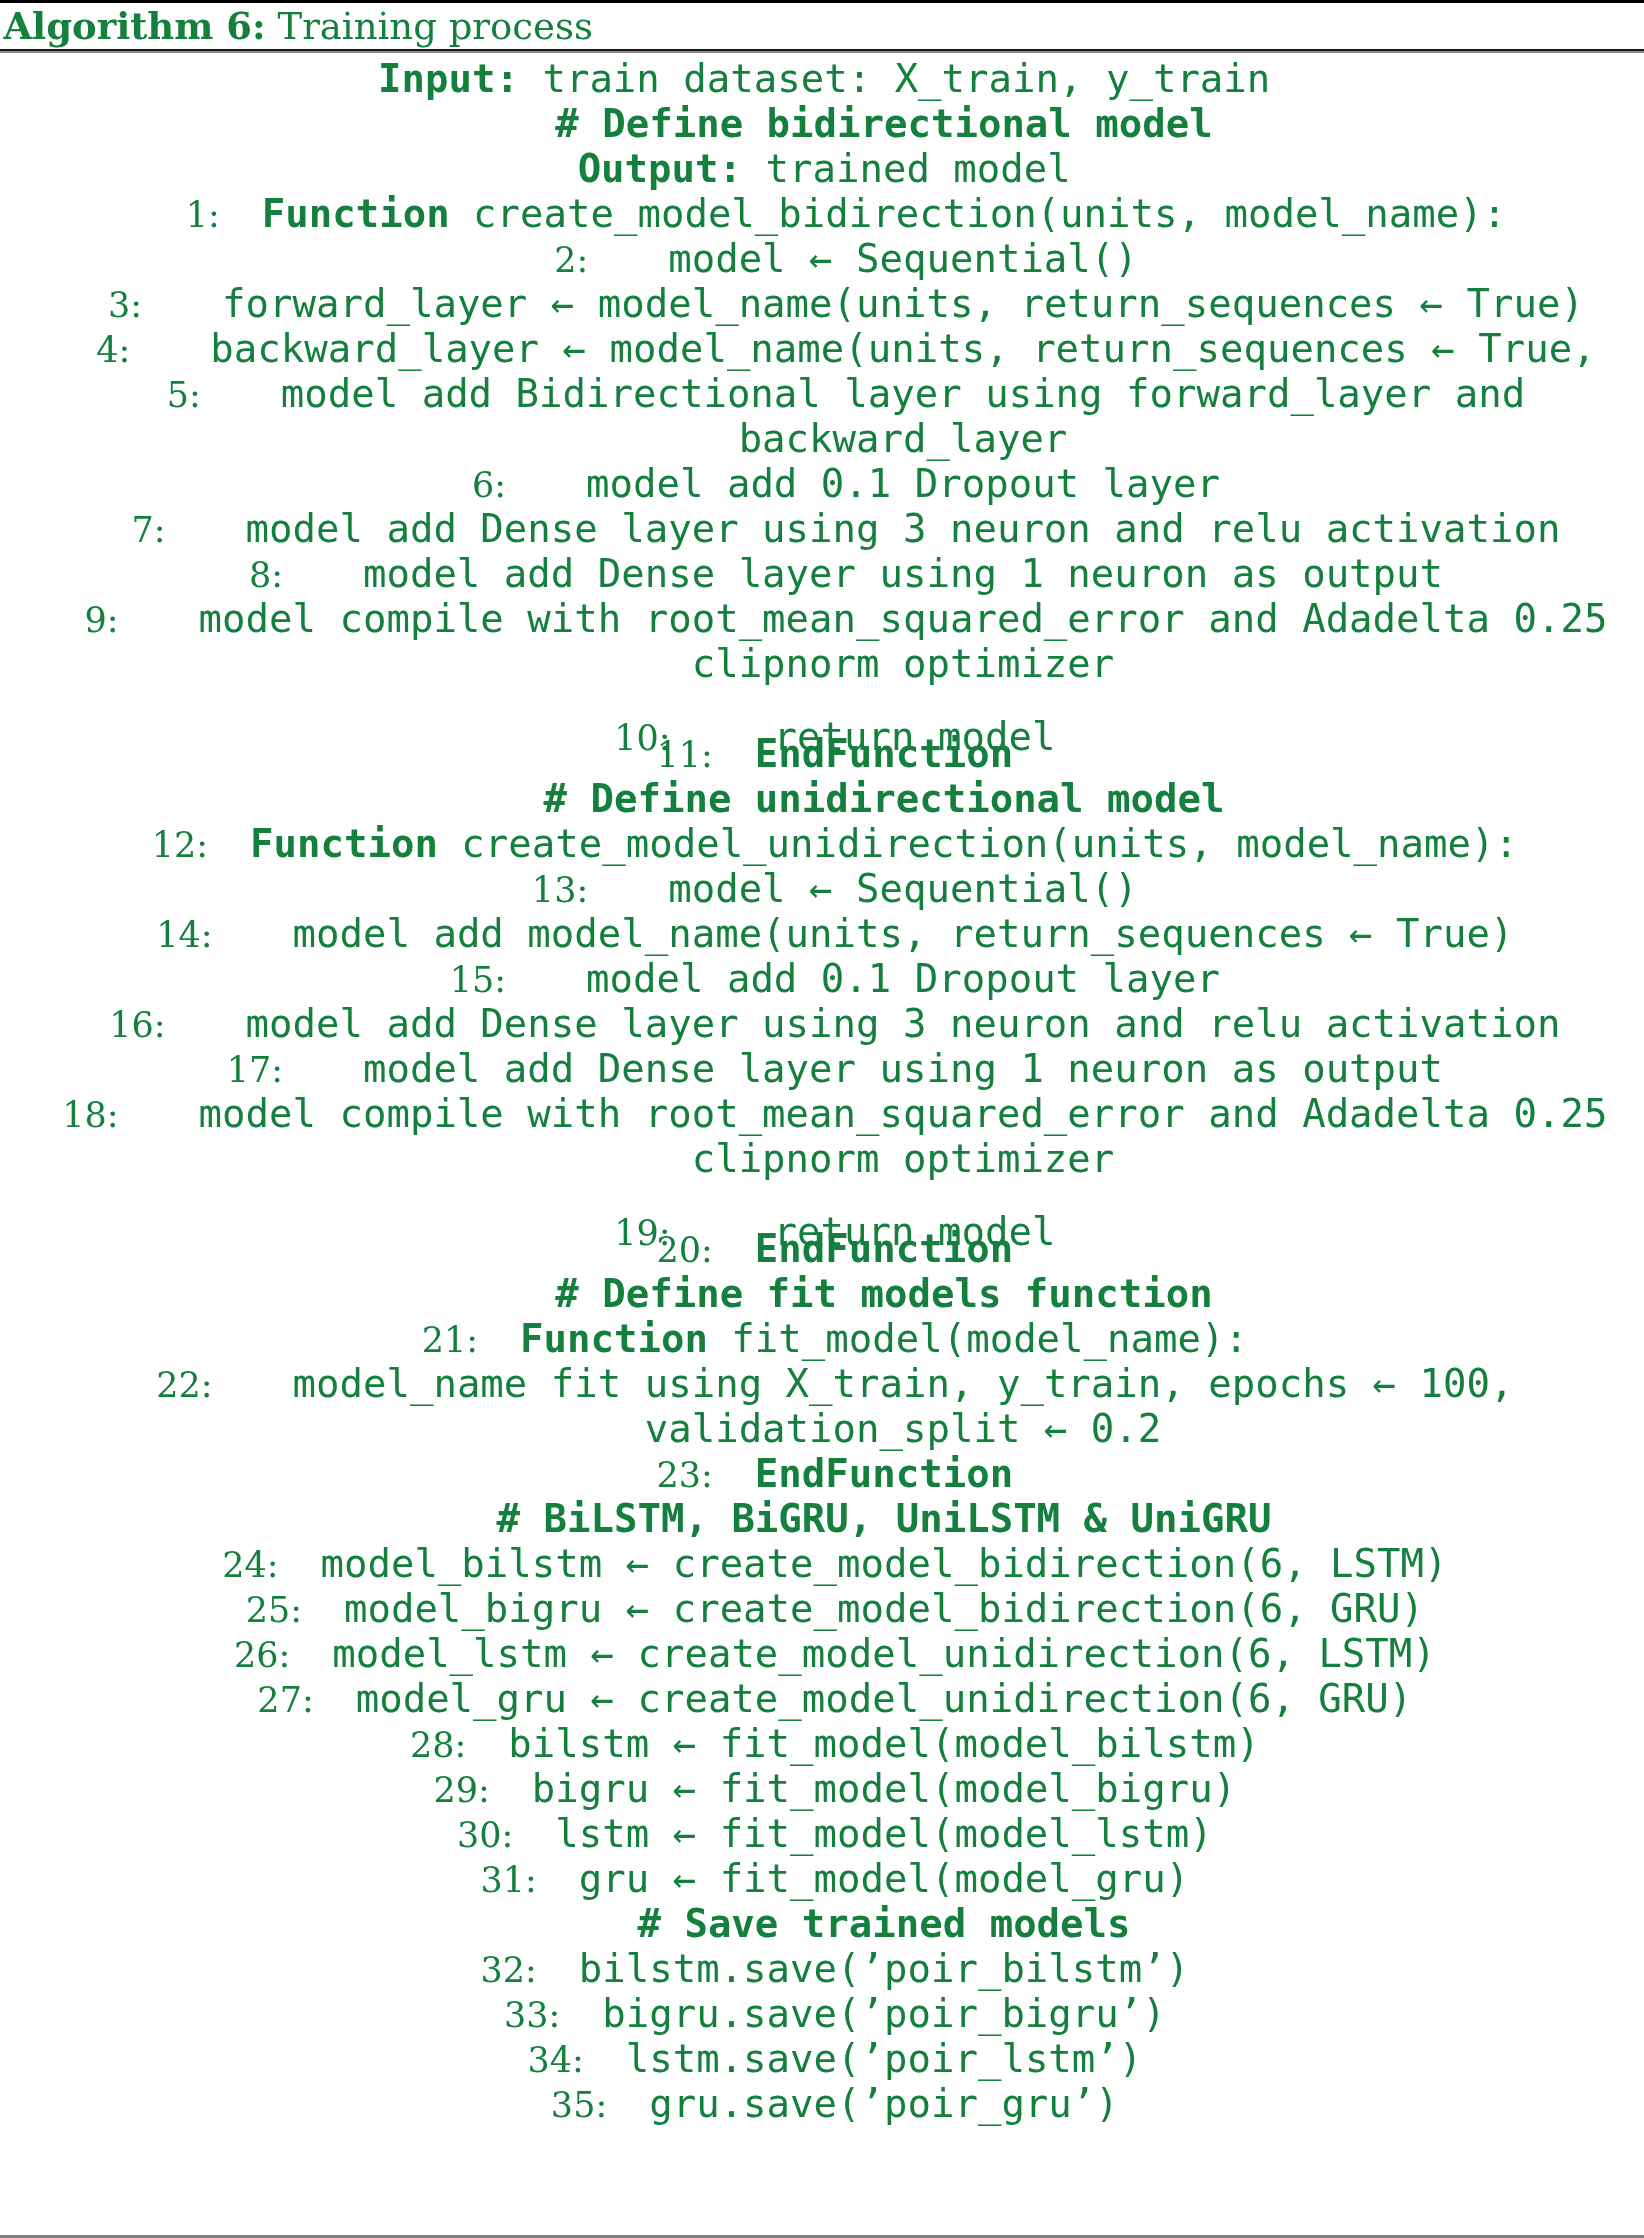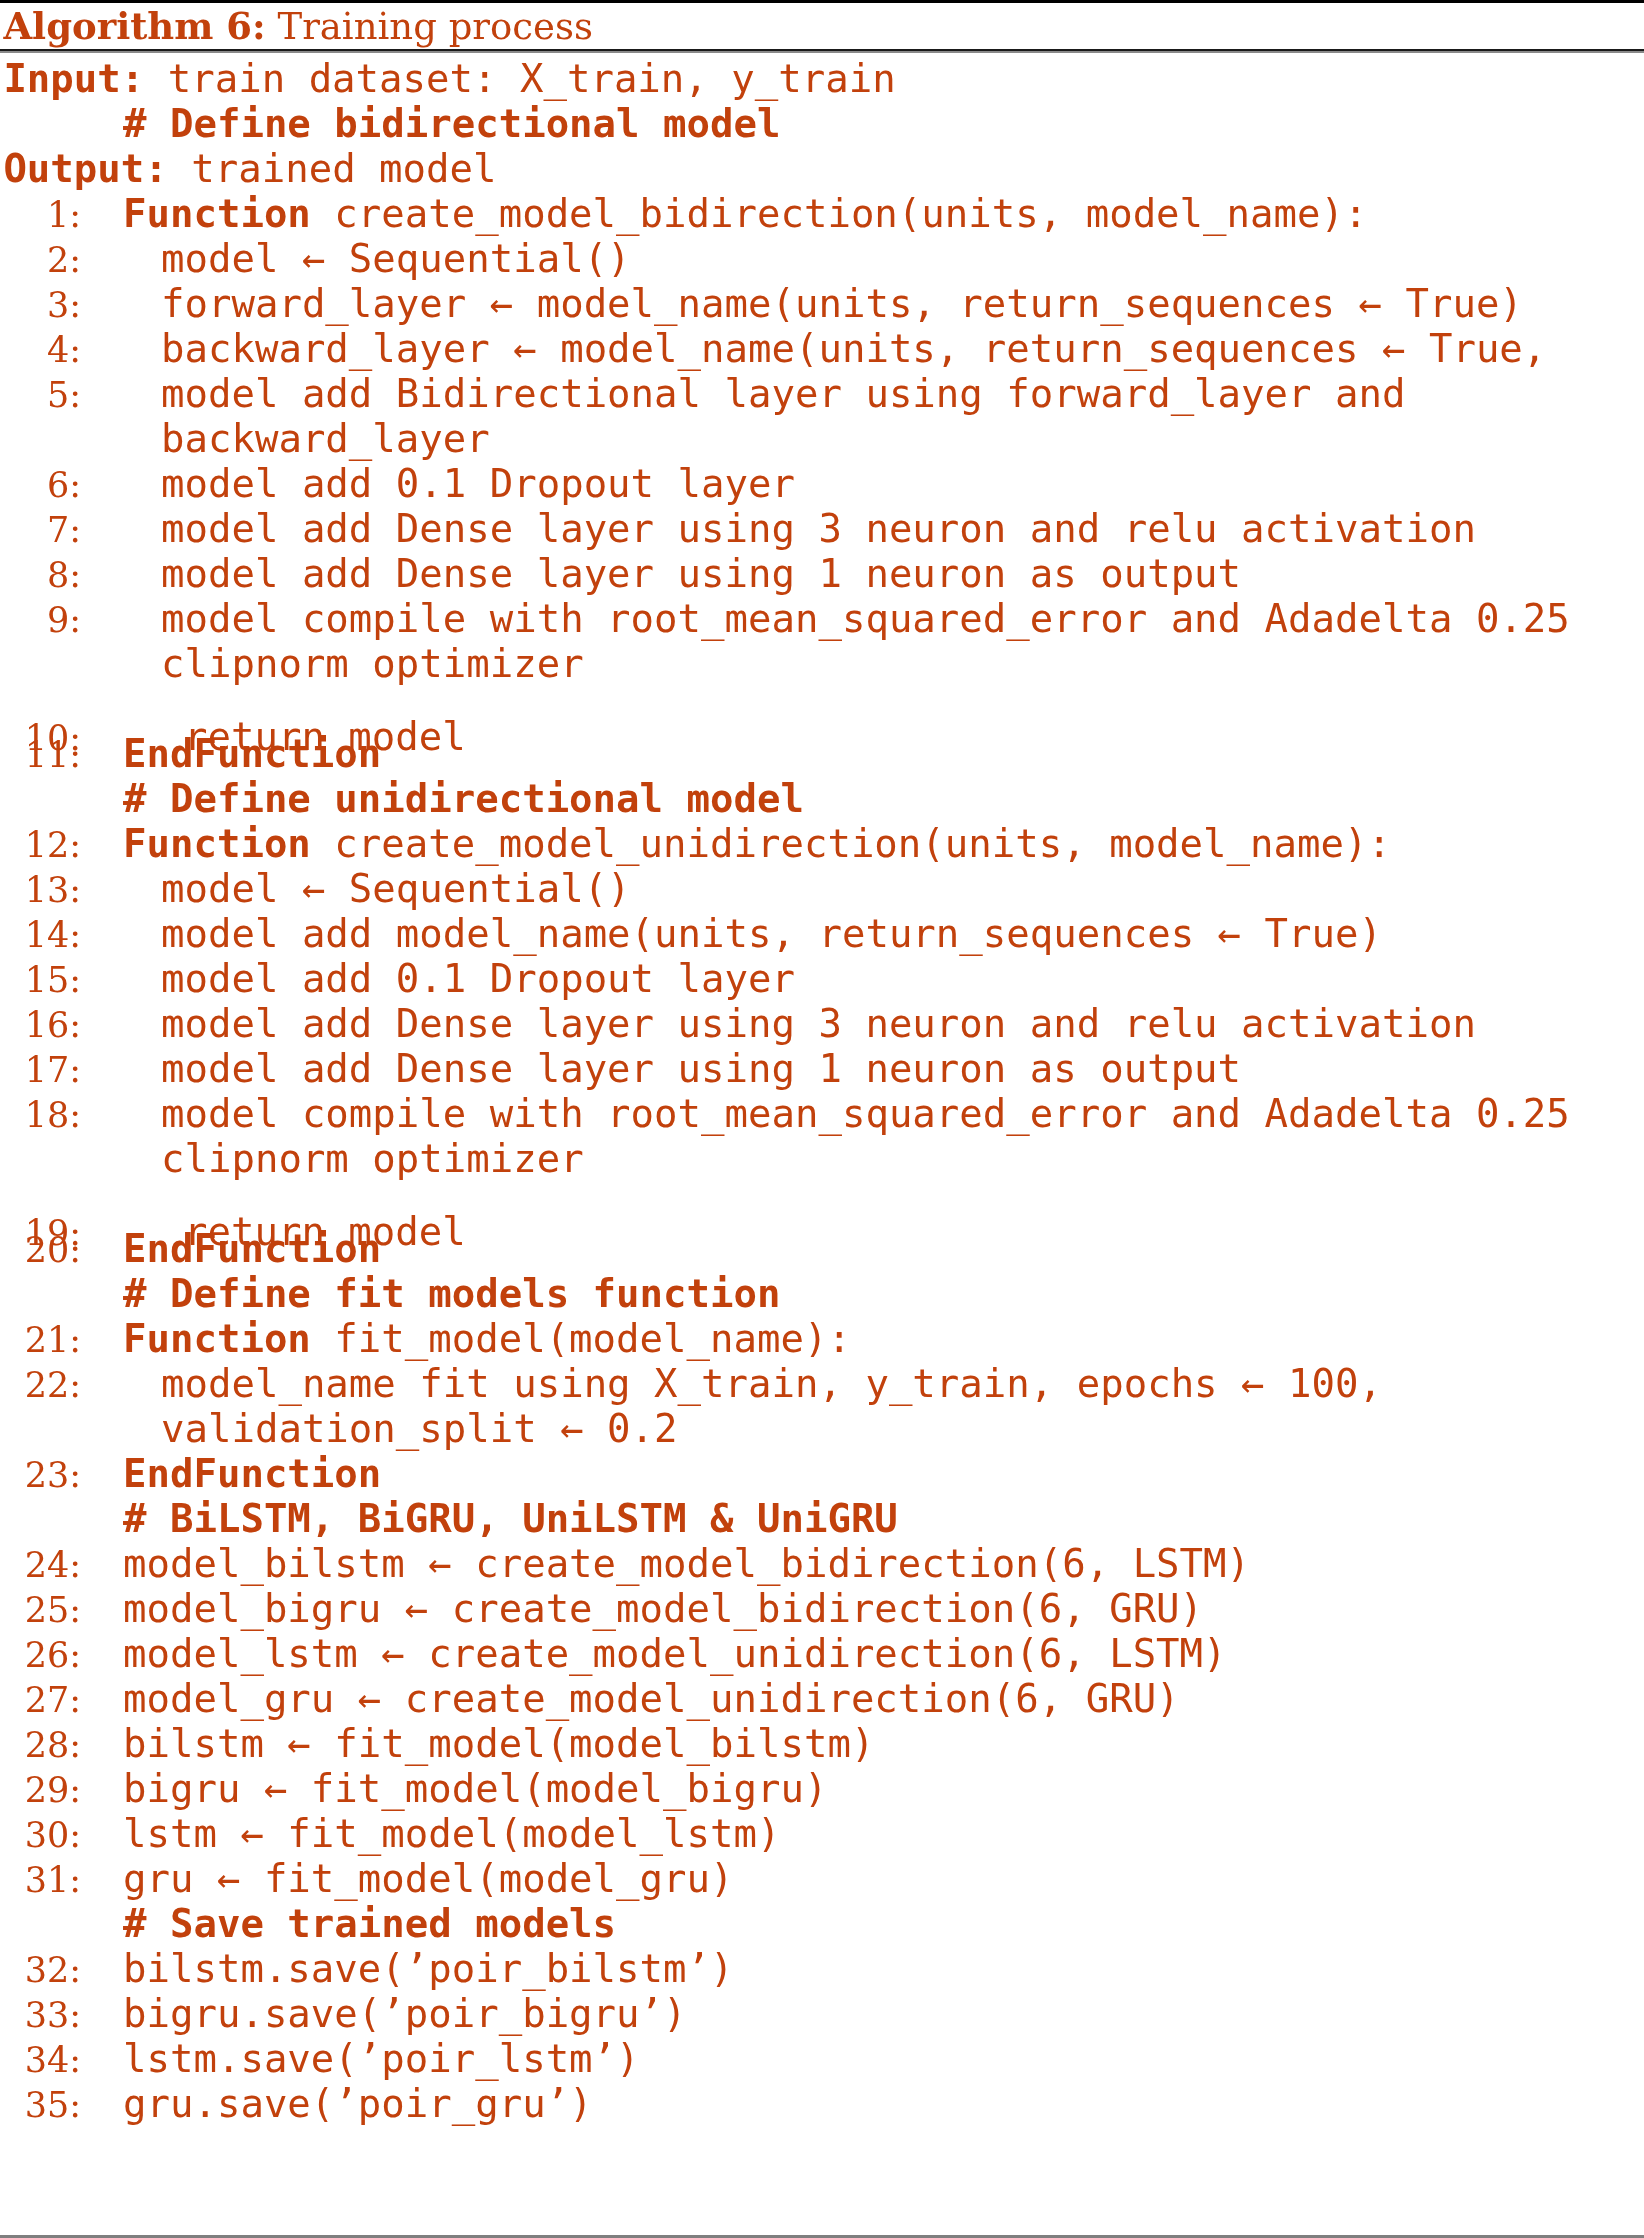--- a/index.html
+++ b/index.html
@@ -5,21 +5,21 @@
   html, body {
     margin: 0;
     padding: 0;
     background: #ffffff;
   }
   .page {
     position: relative;
     width: 1645px;
     height: 2239px;
     background: #ffffff;
-    color: #c2410c;
+    color: #15803d;
     overflow: hidden;
   }
   .rule-top {
     width: 100%;
     height: 3.4px;
     background: #000000;
   }
   .caption {
     font-family: "DejaVu Serif", "Liberation Serif", serif;
     font-size: 37px;
@@ -42,20 +42,21 @@
     background: #8a8a8a;
   }
   .lines {
     padding-top: 3.4px;
   }
   .row {
     display: flex;
     align-items: baseline;
     line-height: 45px;
     height: 45px;
+    justify-content: center;
   }
   .num {
     flex: none;
     width: 81px;
     text-align: right;
     font-family: "DejaVu Serif", "Liberation Serif", serif;
     font-size: 35px;
     white-space: pre;
   }
   .code {

